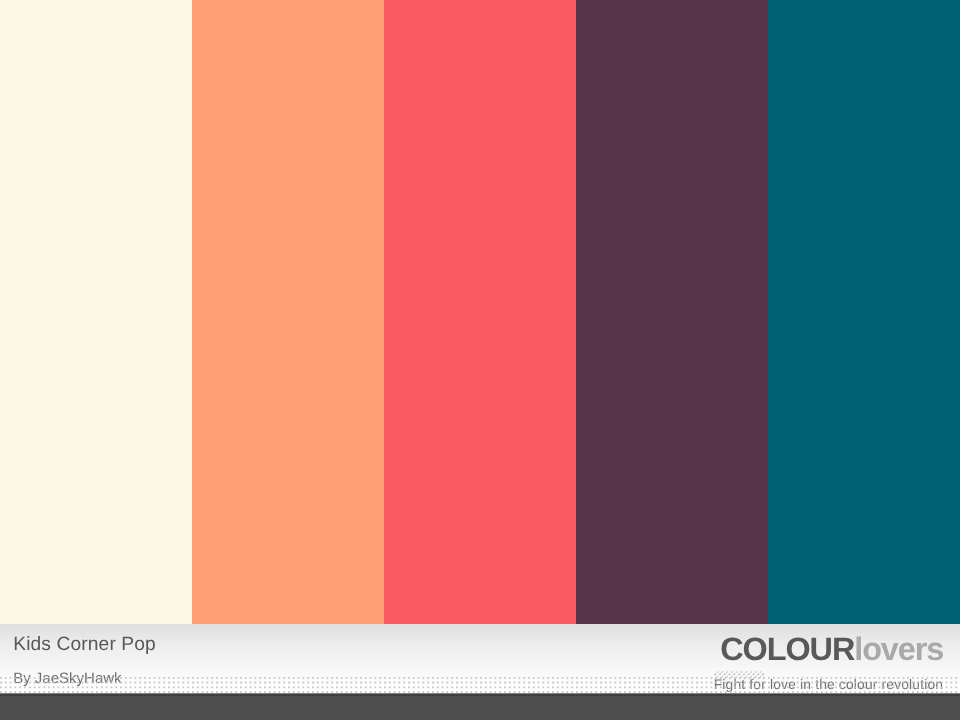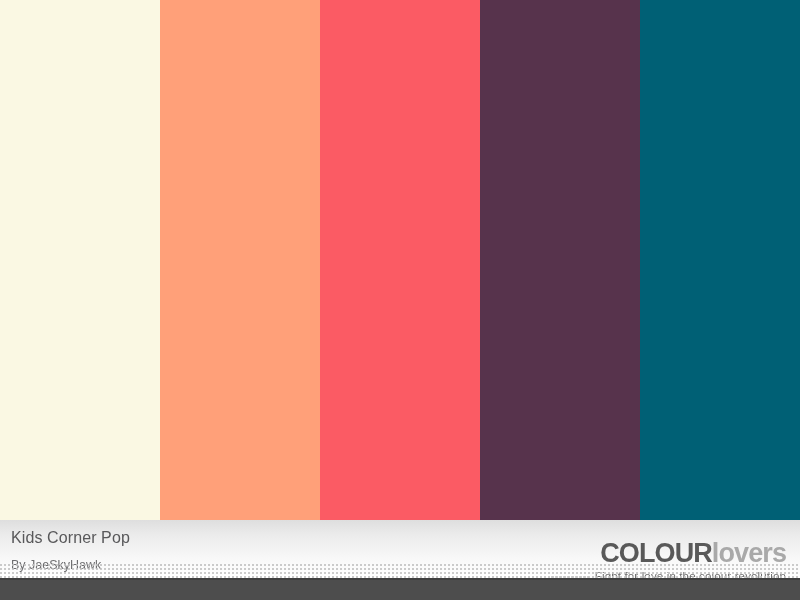--- a/index.html
+++ b/index.html
@@ -60,31 +60,31 @@
     position:absolute;
     right:14px; top:8px;
     text-align:right;
     line-height:1;
   }
   #brand-wordmark {
     font-size:27px;
     font-weight:bold;
     letter-spacing:-0.9px;
     white-space:nowrap;
-    margin-top:12px;
   }
   #brand-colour { color:#595959; }
   #brand-lovers { color:#a9a9a9; }
 
   #brand-tagline-row {
     display:flex;
-    align-items:flex-end;
+    align-items:flex-start;
     justify-content:flex-end;
     margin-top:4px;
     white-space:nowrap;
+    flex-direction:column;
   }
   #tagline-leader {
     display:inline-block;
     width:42px; height:7px;
     margin-right:4px;
     background-image:
       radial-gradient(circle at 1px 1px, #b5b5b5 .7px, transparent .8px),
       radial-gradient(circle at 1px 1px, #c9c9c9 .7px, transparent .8px);
     background-size:4px 4px, 4px 4px;
     background-position:0 2px, 2px 0;

